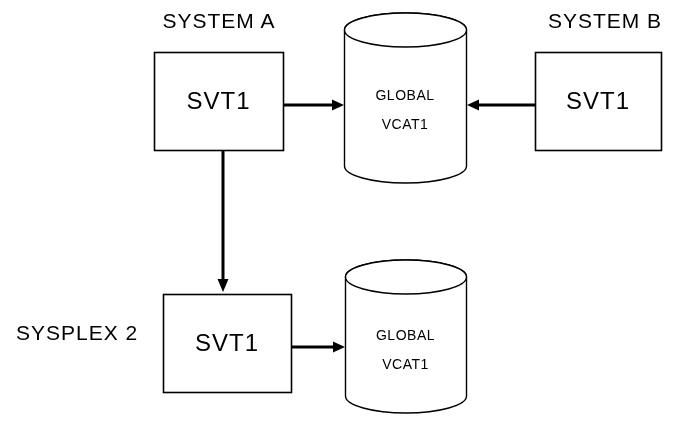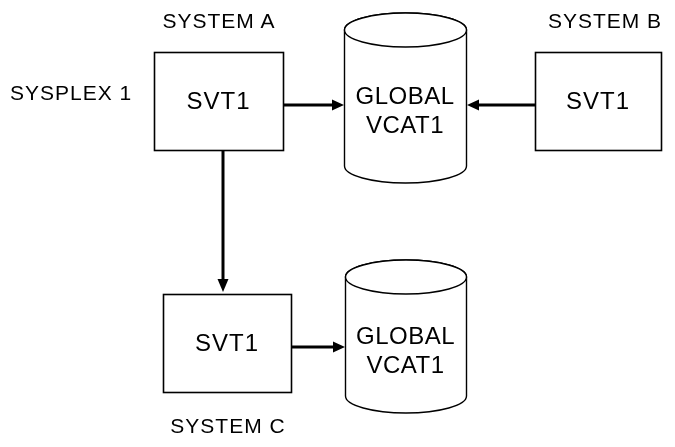--- a/index.html
+++ b/index.html
@@ -36,21 +36,21 @@
     position: absolute;
     display: flex;
     align-items: center;
     justify-content: center;
     font-size: 24px;
     letter-spacing: 1px;
     color: #000000;
   }
   .cyl-label {
     position: absolute;
-    font-size: 24px;
+    font-size: 14px;
     line-height: 29px;
     letter-spacing: 0.5px;
     color: #000000;
     text-align: center;
   }
 </style>
 </head>
 <body>
 
 <div class="canvas">
@@ -89,35 +89,34 @@
     <g>
       <line x1="292" y1="347" x2="334" y2="347" stroke="#000000" stroke-width="3"></line>
       <polygon points="333,341.5 345,347 333,352.5" fill="#000000"></polygon>
     </g>
   </svg>
 
   <div class="lbl centered" style="left:154px; top:7px; width:130px;">SYSTEM A</div>
 
   <div class="lbl centered" style="left:535px; top:7px; width:140px;">SYSTEM B</div>
 
-  <div class="lbl" style="left:10px; top:79px;">SYSPLEX 1</div>
 
   <div class="node-label" style="left:154px; top:52px; width:129px; height:98px;">SVT1</div>
 
   <div class="node-label" style="left:535px; top:52px; width:126px; height:98px;">SVT1</div>
 
   <div class="cyl-label" style="left:344px; top:81px; width:122px;">
     <div>GLOBAL</div>
     <div>VCAT1</div>
   </div>
 
 
+  <div class="lbl" style="left:16px; top:319px;">SYSPLEX 2</div>
 
   <div class="node-label" style="left:163px; top:294px; width:128px; height:98px;">SVT1</div>
 
   <div class="cyl-label" style="left:345px; top:321px; width:121px;">
     <div>GLOBAL</div>
     <div>VCAT1</div>
   </div>
 
-  <div class="lbl centered" style="left:163px; top:412px; width:130px;">SYSTEM C</div>
 
 </div>
 
 </body></html>

